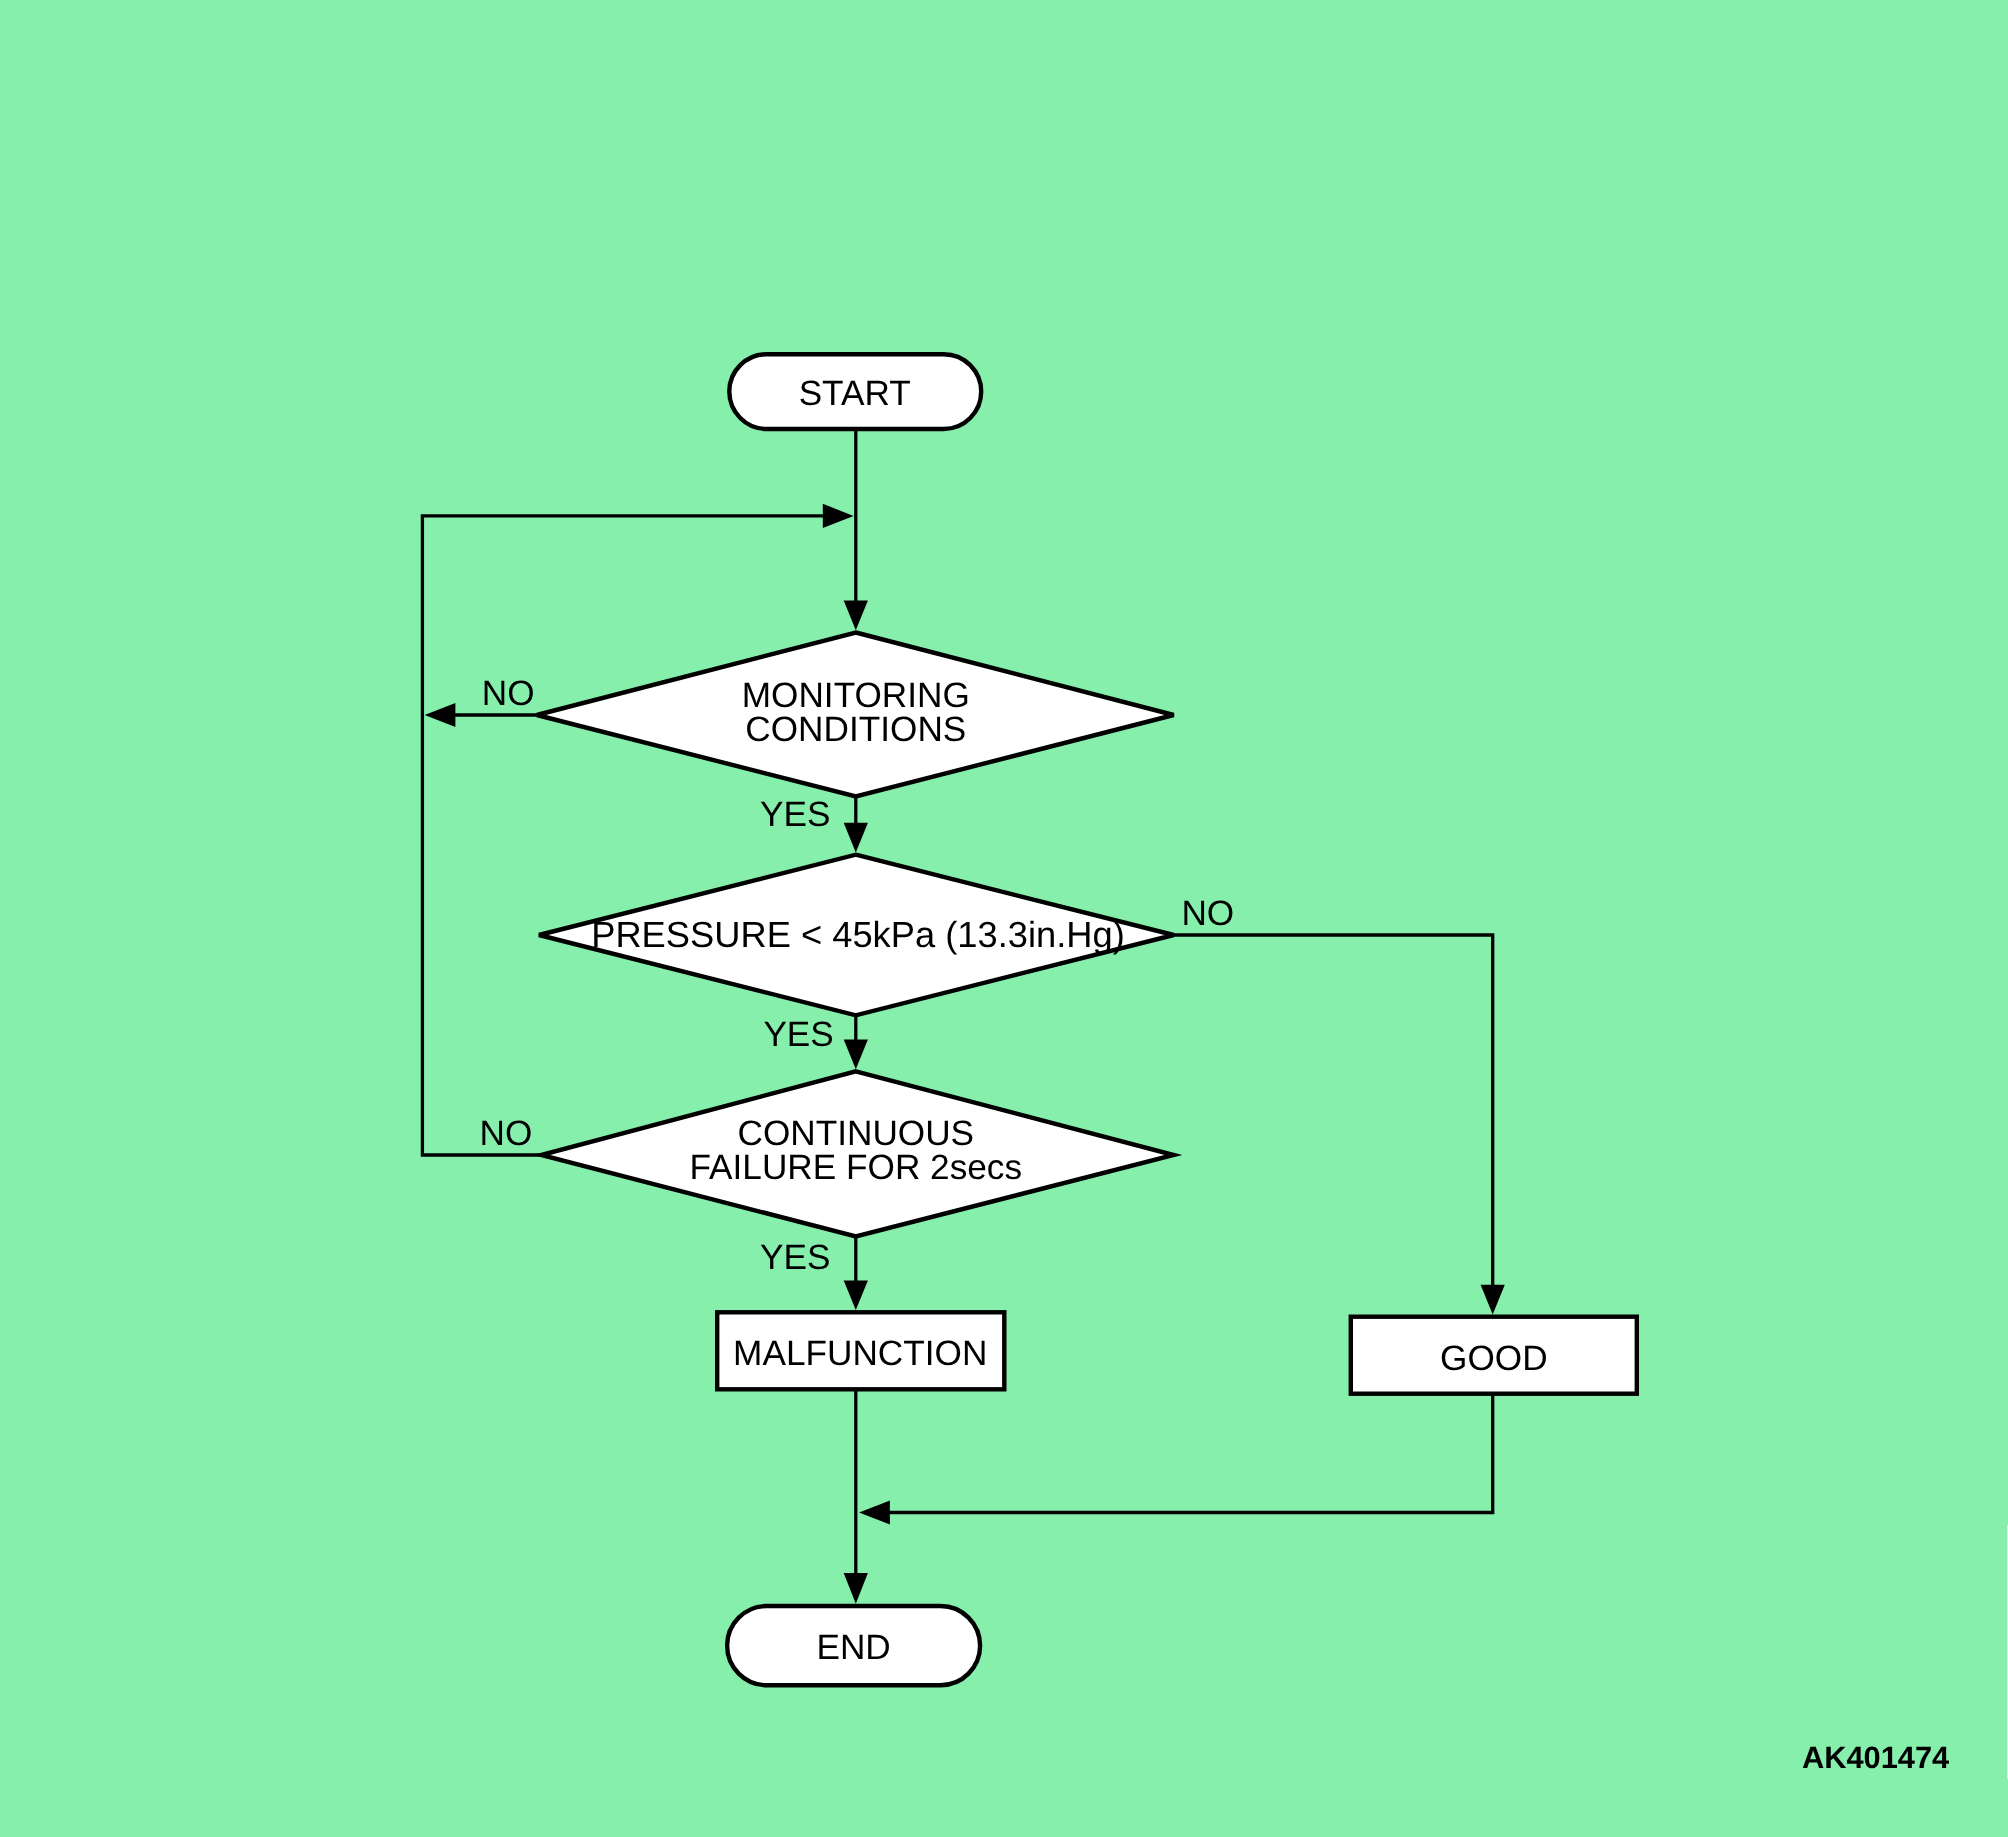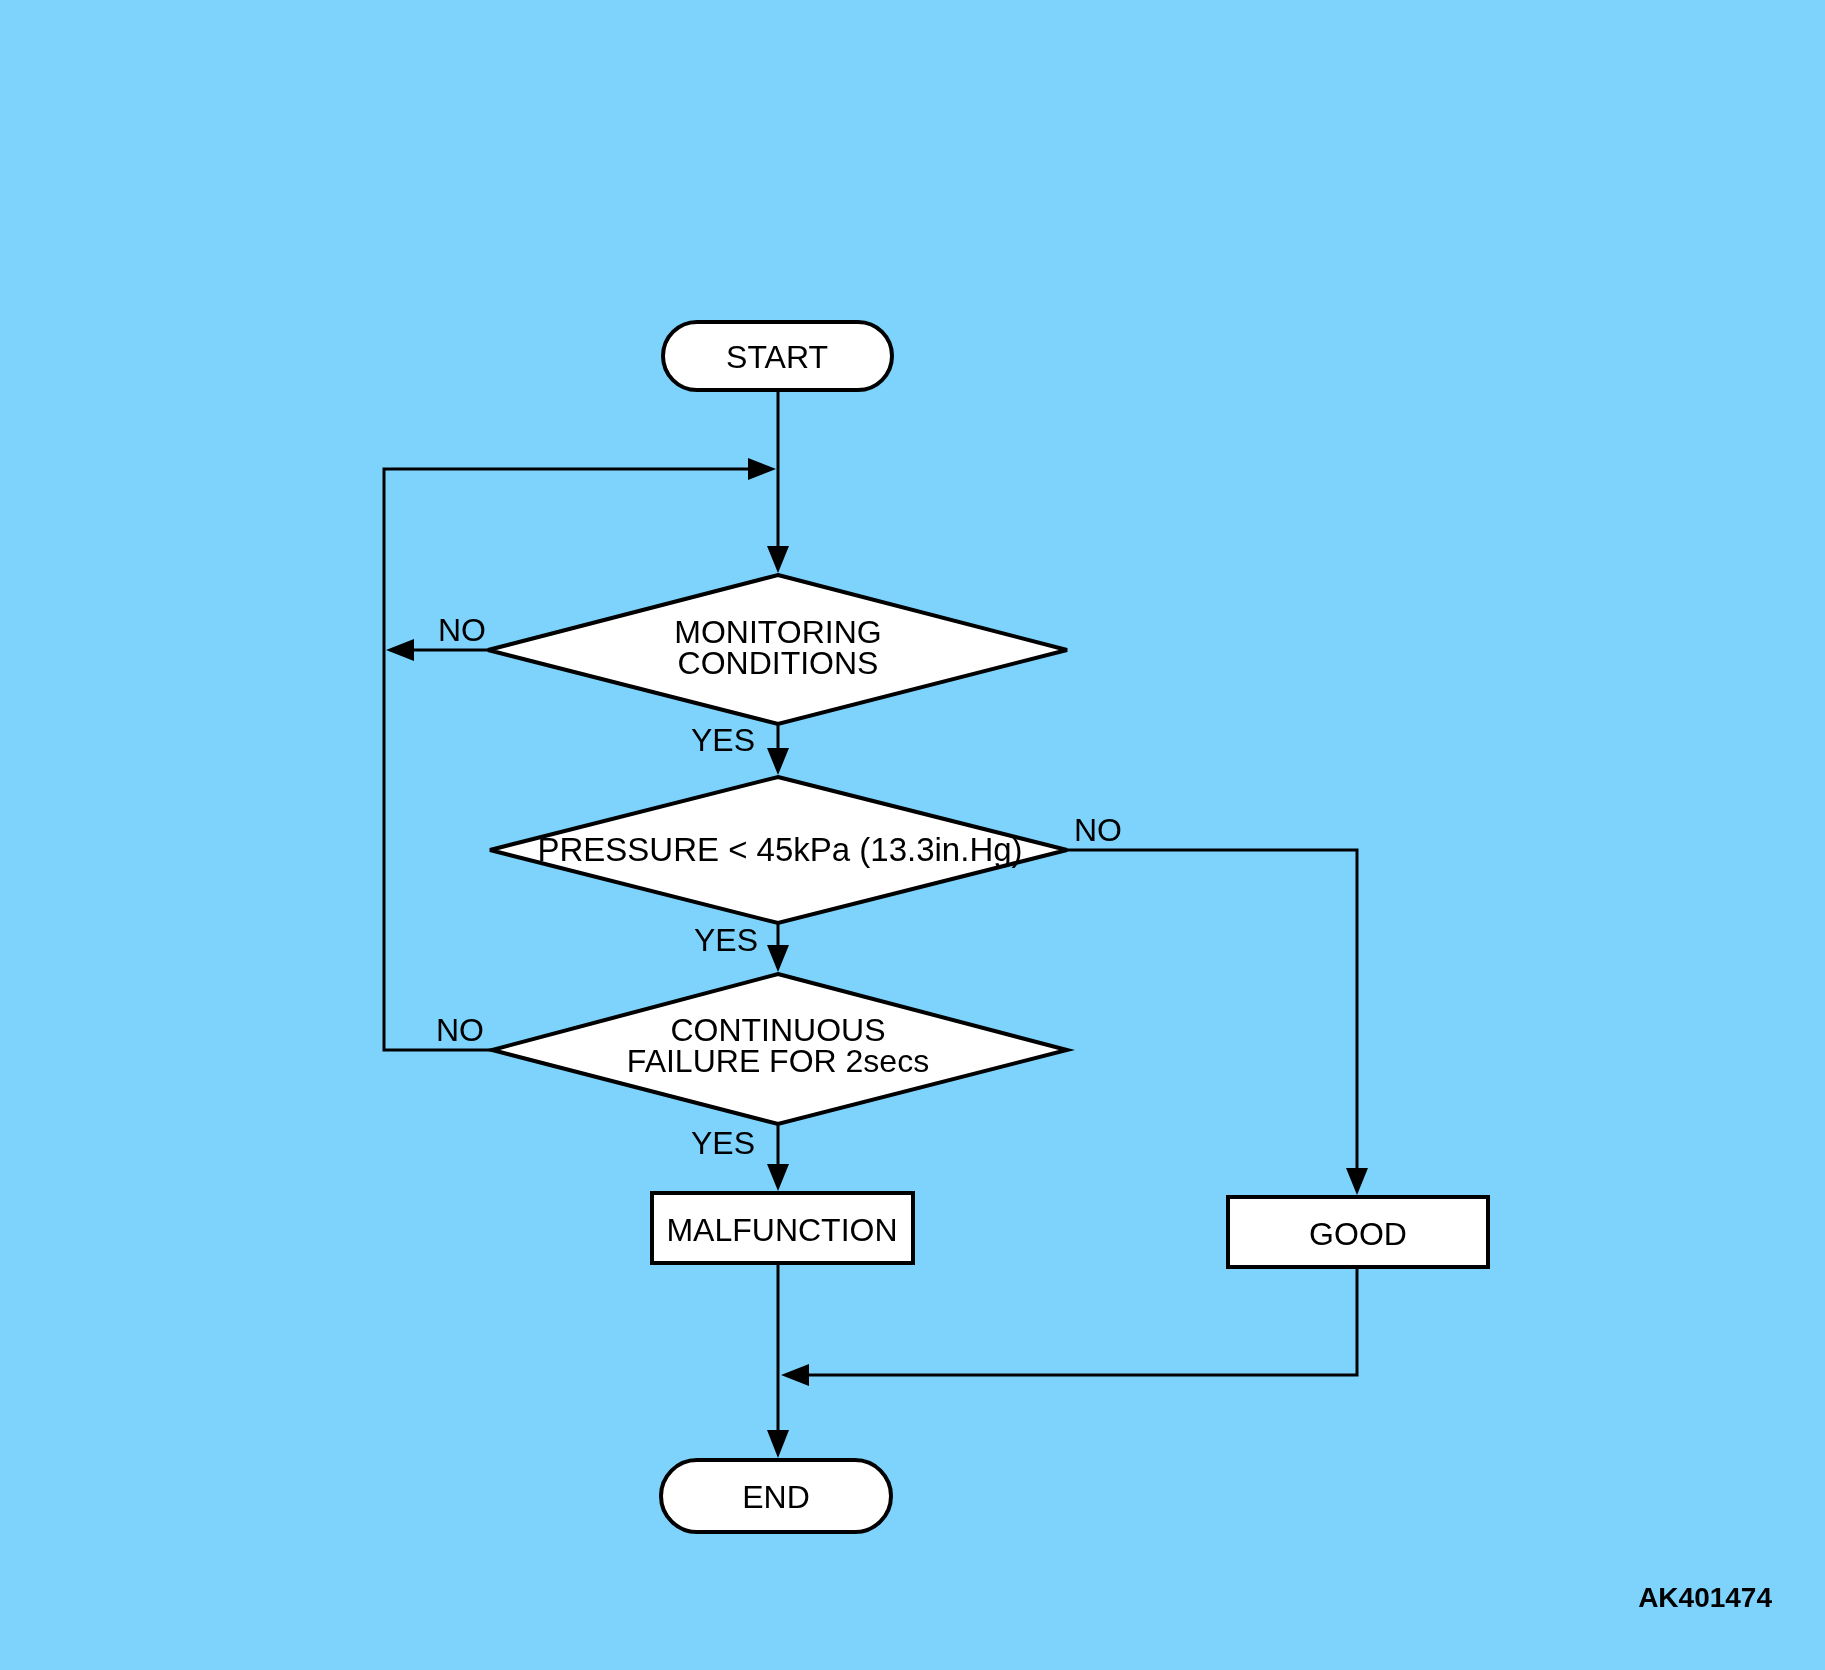--- a/index.html
+++ b/index.html
@@ -4,21 +4,21 @@
 <style>
   html, body {
     margin: 0;
     padding: 0;
     background: #ffffff;
   }
   .canvas {
     position: relative;
     width: 1825px;
     height: 1670px;
-    background: #7dd3fc;
+    background: #86efac;
     overflow: hidden;
   }
   svg {
     display: block;
   }
   .shape {
     fill: #ffffff;
     stroke: #000000;
     stroke-width: 4;
   }

